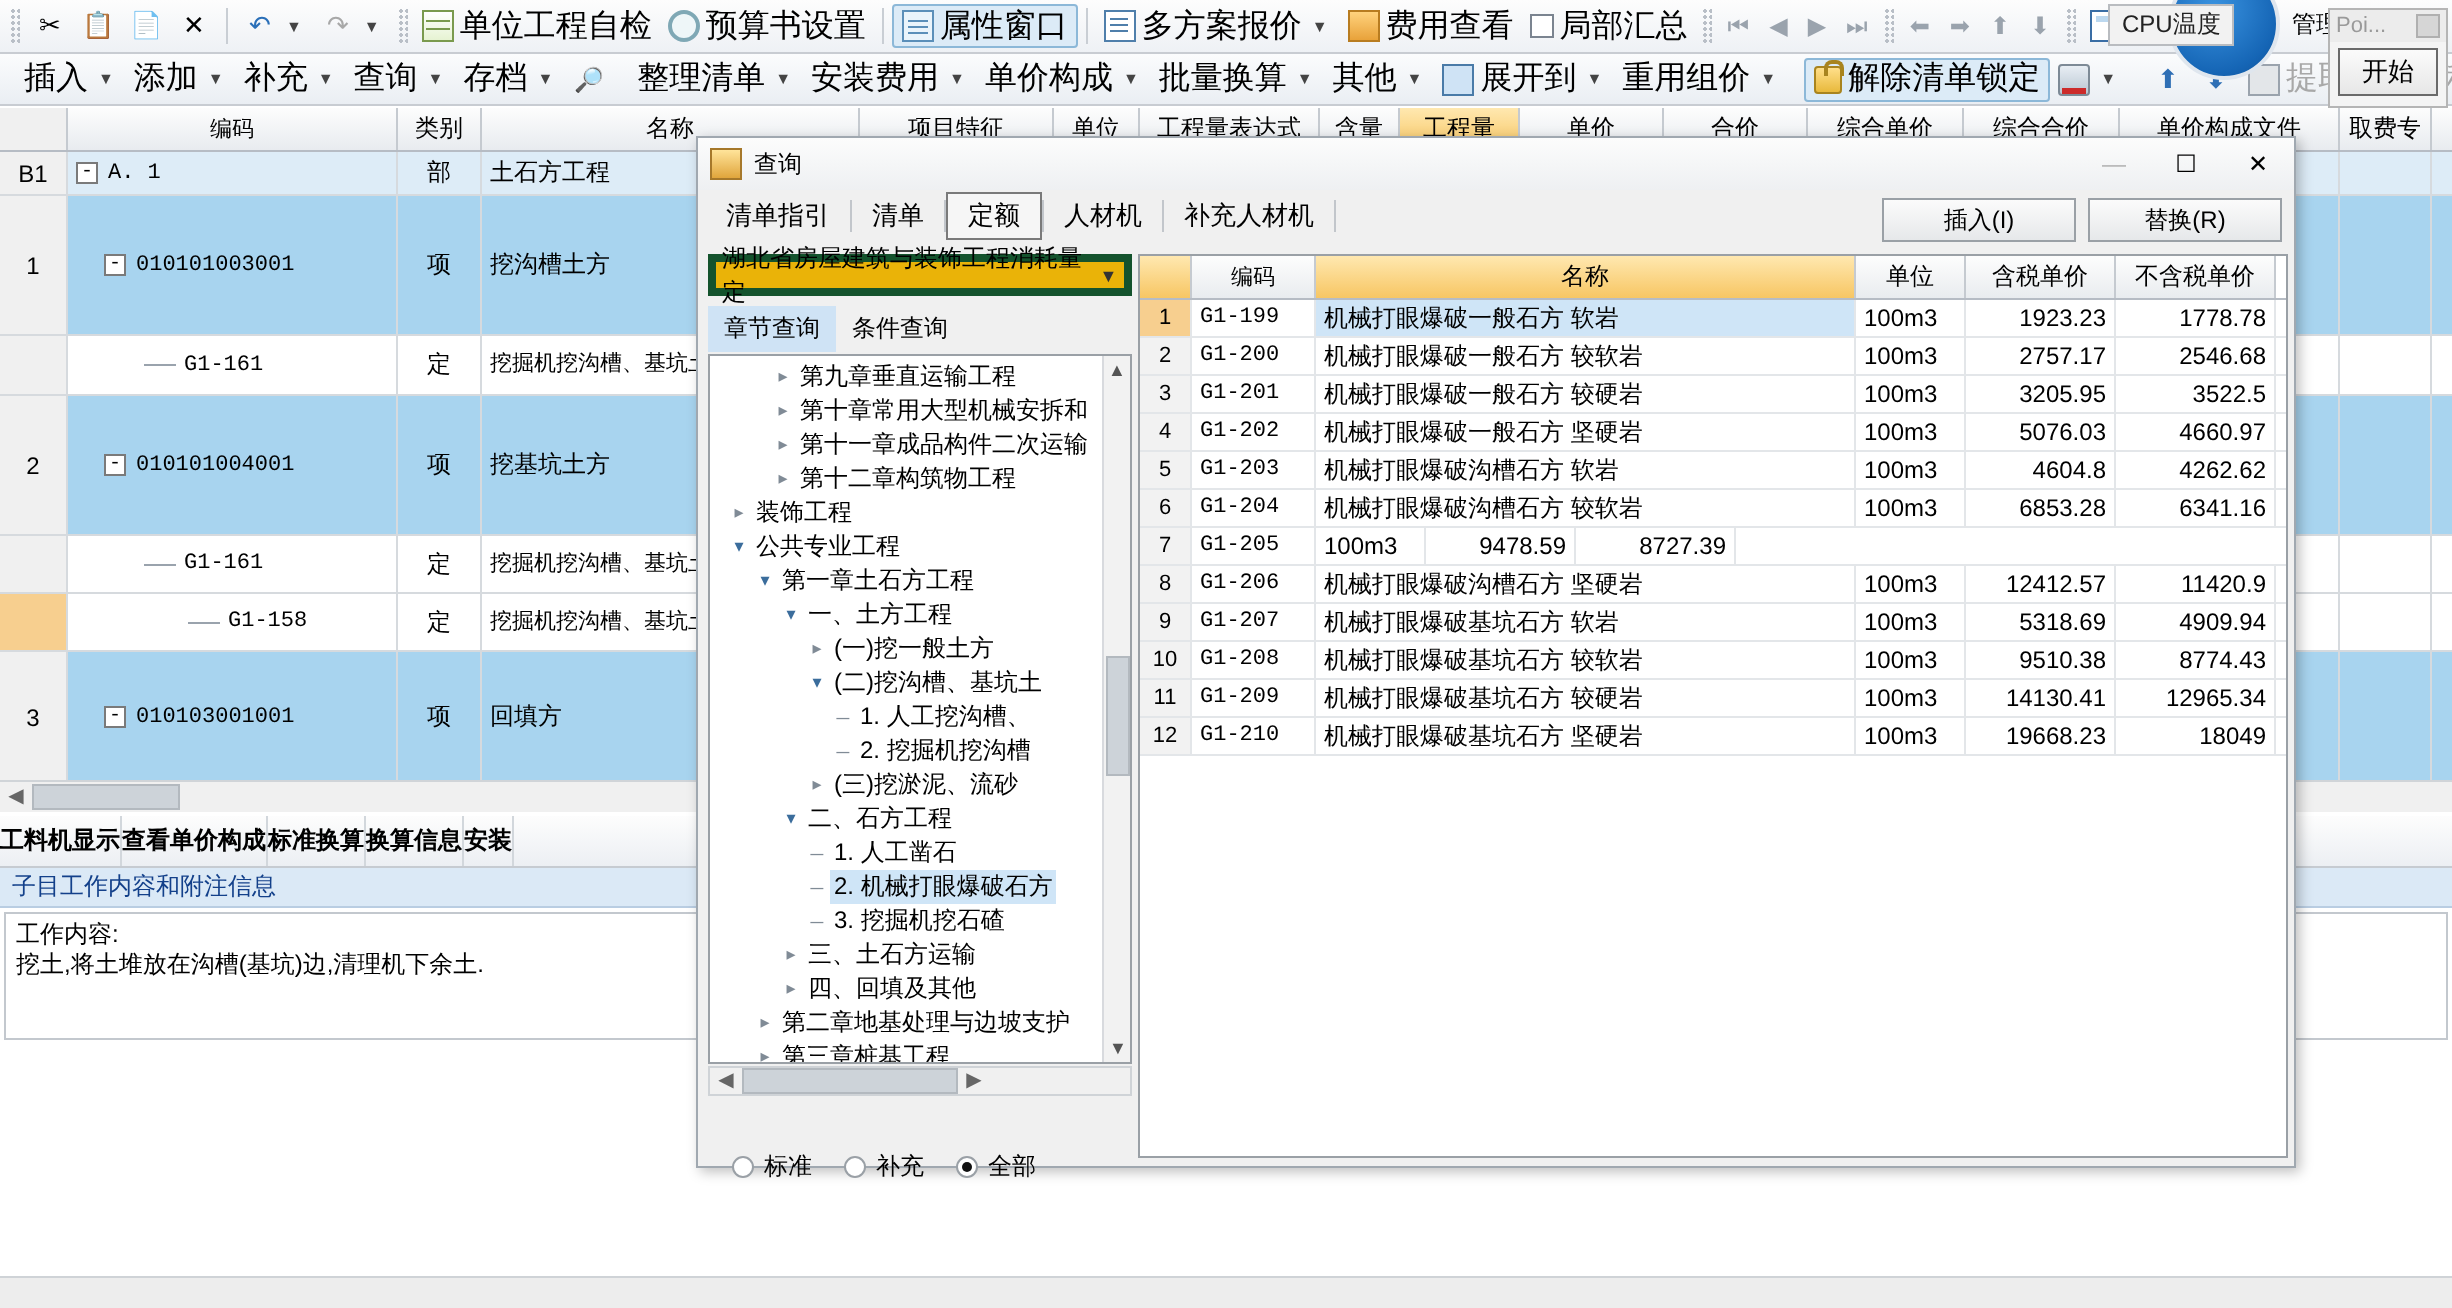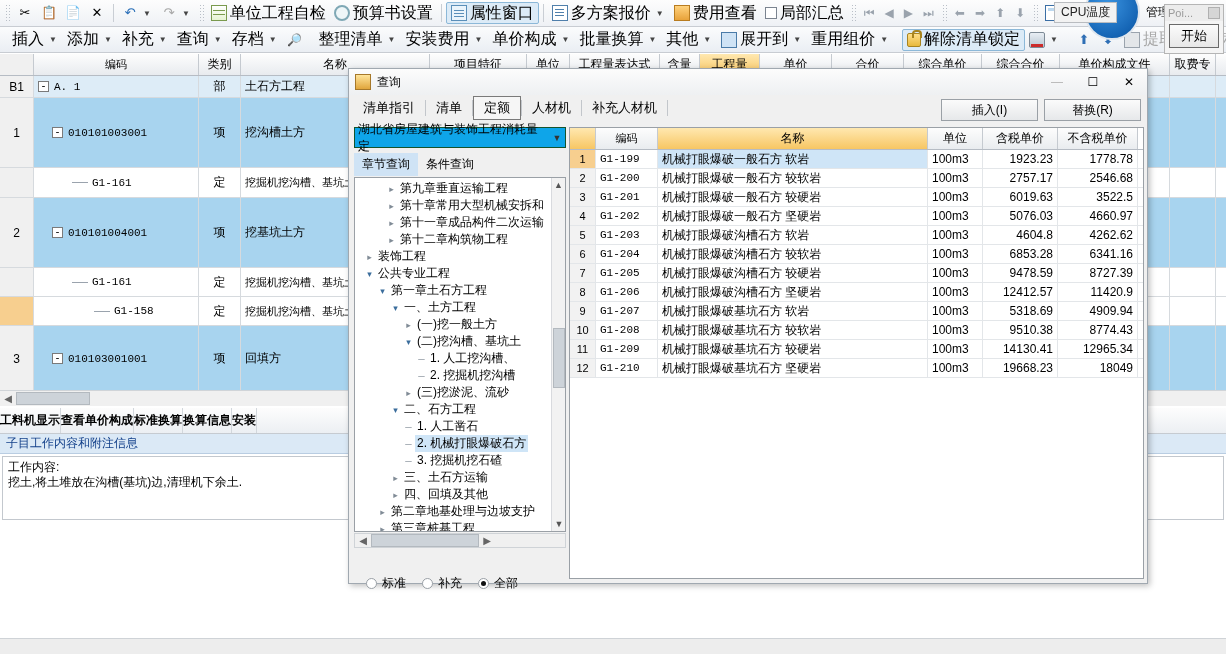--- a/index.html
+++ b/index.html
@@ -140,21 +140,21 @@
   .wbtn.dis { color:#b5b5b5; }
   .dlg-tabs { display:flex; align-items:center; height:26px; padding-left:4px; font-size:13px; }
   .dtab { padding:2px 10px; }
   .dtab.active { border:1px solid #7a7a7a; background:#f6f6f6; }
   .dtab-sep { width:1px; height:16px; background:#c2c6cb; }
   .insert-btns { position:absolute; right:6px; top:30px; display:flex; gap:6px; }
   .ibtn { width:97px; height:22px; display:flex; align-items:center; justify-content:center;
           background:linear-gradient(#fbfbfb,#e6e8ea); border:1px solid #9aa0a6; font-size:12px; }
   .dlg-body { position:absolute; left:0; top:58px; width:800px; height:458px; }
   .left-pane { position:absolute; left:5px; top:0; width:212px; height:452px; }
-  .combo { height:21px; background:#0ea5e9; border:1px solid #14532d; display:flex; align-items:center;
+  .combo { height:21px; background:#eab308; border:4px solid #14532d; display:flex; align-items:center;
            padding-left:3px; font-size:12px; justify-content:space-between; }
   .combo-arrow { width:16px; text-align:center; font-size:9px; color:#333; }
   .sub-tabs { display:flex; margin-top:5px; font-size:12px; align-items:flex-end; }
   .stab { padding:2px 7px; border:1px solid transparent; }
   .stab.active { background:#cfe3f5; }
   .tree-box { position:absolute; left:0; top:50px; width:212px; height:355px; background:#fff;
               border:1px solid #9aa0a6; overflow:hidden; }
   .tree-inner { position:relative; padding:2px 0 0 4px; }
   .tnode { display:flex; align-items:center; height:17px; font-size:12px; white-space:nowrap; }
   .tarrow { width:13px; text-align:center; color:#808b96; font-size:9px; flex:none; }
@@ -752,21 +752,21 @@
         <div class="d-name">机械打眼爆破一般石方 较软岩</div>
         <div class="d-unit">100m3</div>
         <div class="d-p1">2757.17</div>
         <div class="d-p2">2546.68</div>
       </div>
       <div class="dt-row">
         <div class="d-idx">3</div>
         <div class="d-code">G1-201</div>
         <div class="d-name">机械打眼爆破一般石方 较硬岩</div>
         <div class="d-unit">100m3</div>
-        <div class="d-p1">6019.63</div>
+        <div class="d-p1">3205.95</div>
         <div class="d-p2">3522.5</div>
       </div>
       <div class="dt-row">
         <div class="d-idx">4</div>
         <div class="d-code">G1-202</div>
         <div class="d-name">机械打眼爆破一般石方 坚硬岩</div>
         <div class="d-unit">100m3</div>
         <div class="d-p1">5076.03</div>
         <div class="d-p2">4660.97</div>
       </div>
@@ -782,21 +782,20 @@
         <div class="d-idx">6</div>
         <div class="d-code">G1-204</div>
         <div class="d-name">机械打眼爆破沟槽石方 较软岩</div>
         <div class="d-unit">100m3</div>
         <div class="d-p1">6853.28</div>
         <div class="d-p2">6341.16</div>
       </div>
       <div class="dt-row">
         <div class="d-idx">7</div>
         <div class="d-code">G1-205</div>
-        <div class="d-name">机械打眼爆破沟槽石方 较硬岩</div>
         <div class="d-unit">100m3</div>
         <div class="d-p1">9478.59</div>
         <div class="d-p2">8727.39</div>
       </div>
       <div class="dt-row">
         <div class="d-idx">8</div>
         <div class="d-code">G1-206</div>
         <div class="d-name">机械打眼爆破沟槽石方 坚硬岩</div>
         <div class="d-unit">100m3</div>
         <div class="d-p1">12412.57</div>

